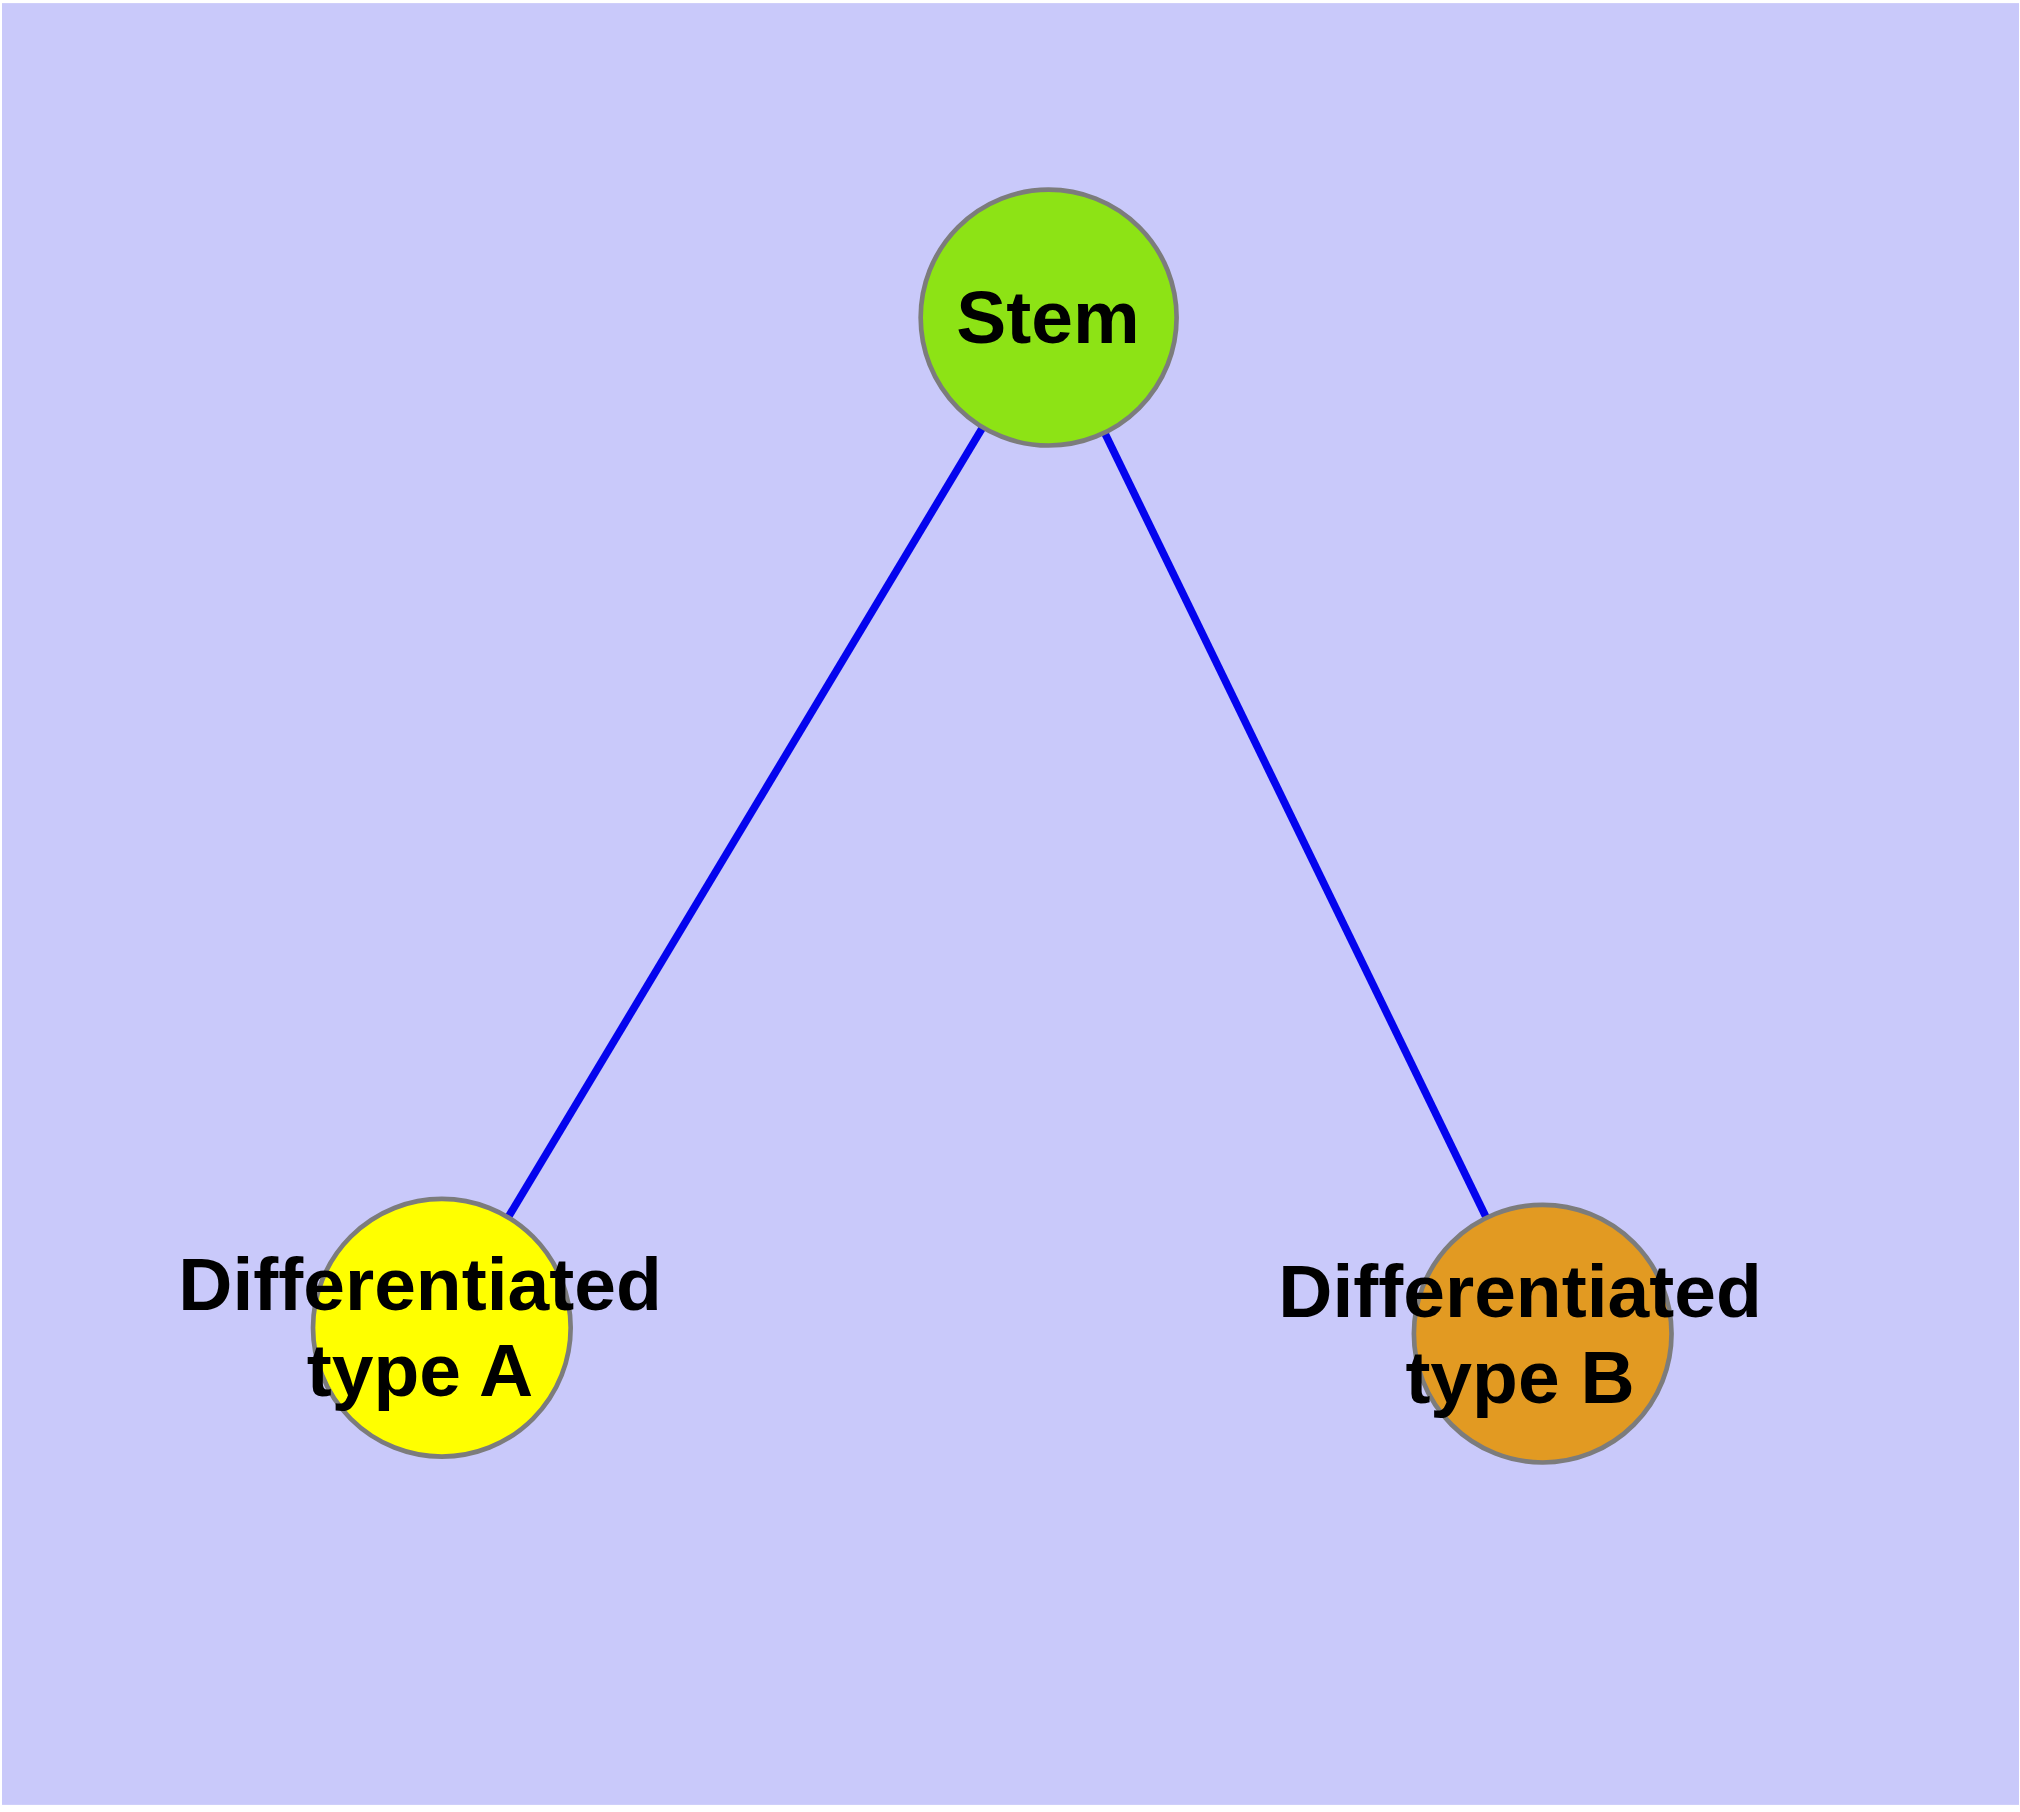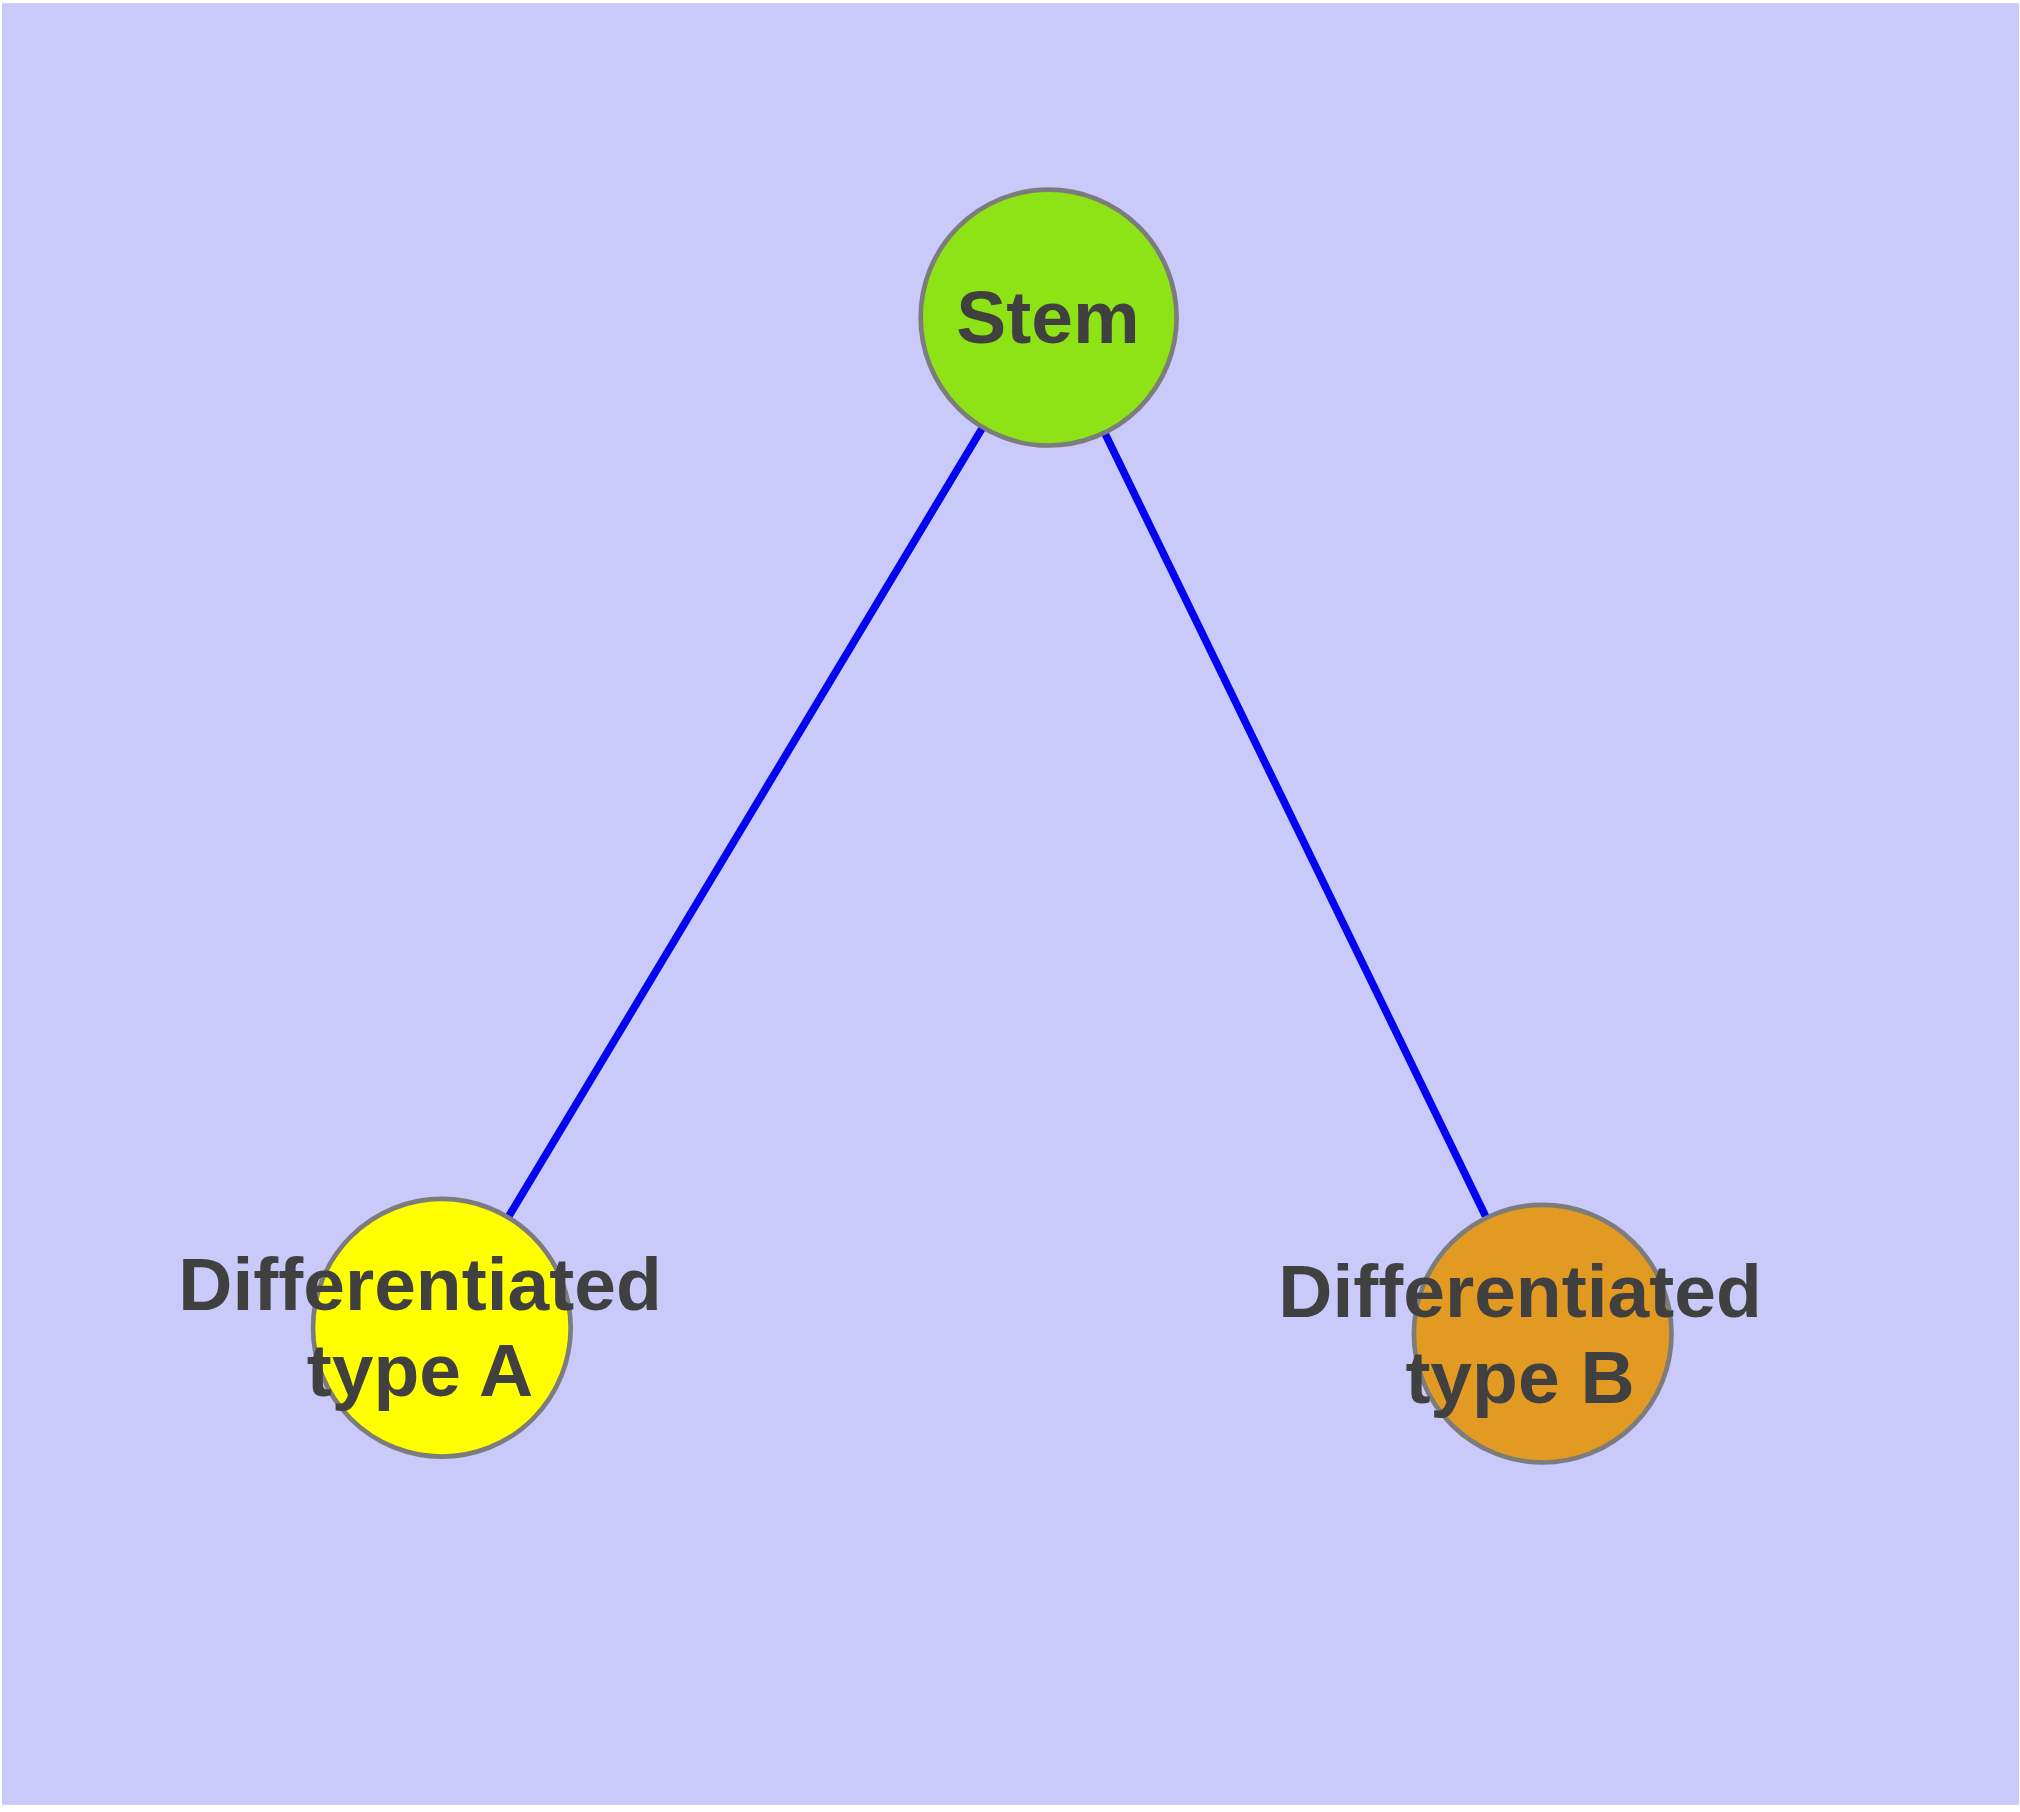--- a/index.html
+++ b/index.html
@@ -22,21 +22,21 @@
     width: 2017px;
     height: 1802px;
   }
   .node-label {
     position: absolute;
     transform: translate(-50%, -50%);
     font-family: "Liberation Sans", sans-serif;
     font-weight: 700;
     font-size: 75px;
     line-height: 1.15;
-    color: #404040;
+    color: #000000;
     text-align: center;
     white-space: pre-line;
     pointer-events: none;
   }
   #label-stem   { left: 1048px; top: 317px;  }
   #label-type-a { left: 420px;  top: 1327px; }
   #label-type-b { left: 1520px; top: 1334px; }
 </style>
 </head>
 <body>

